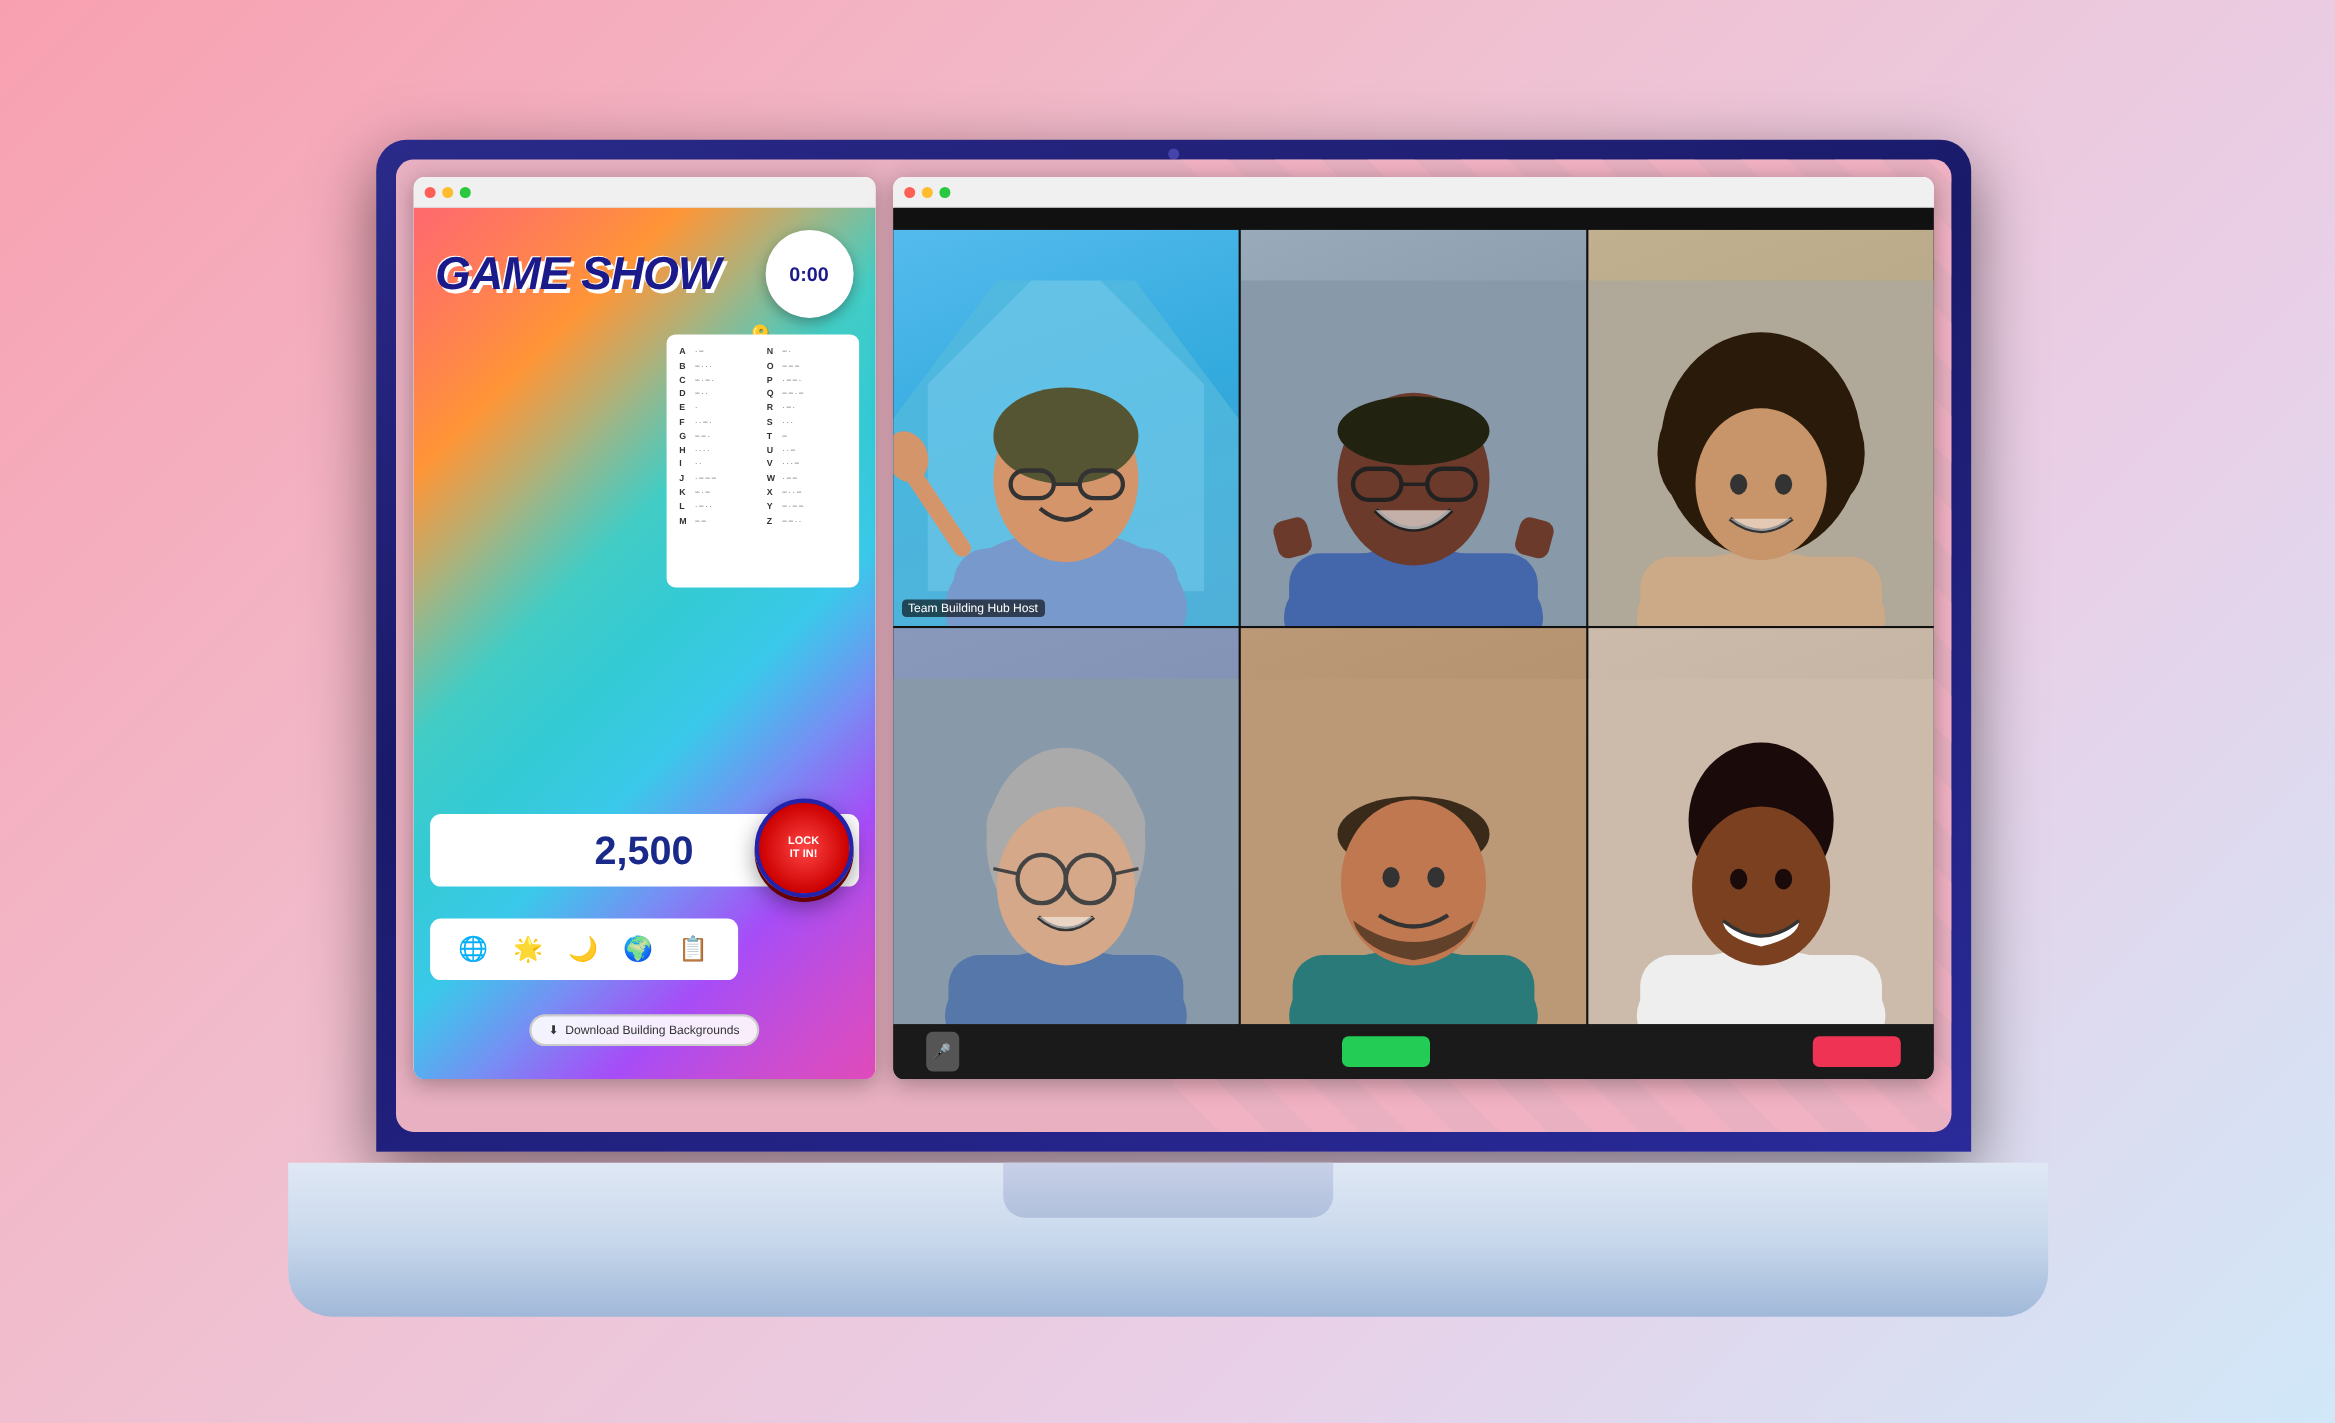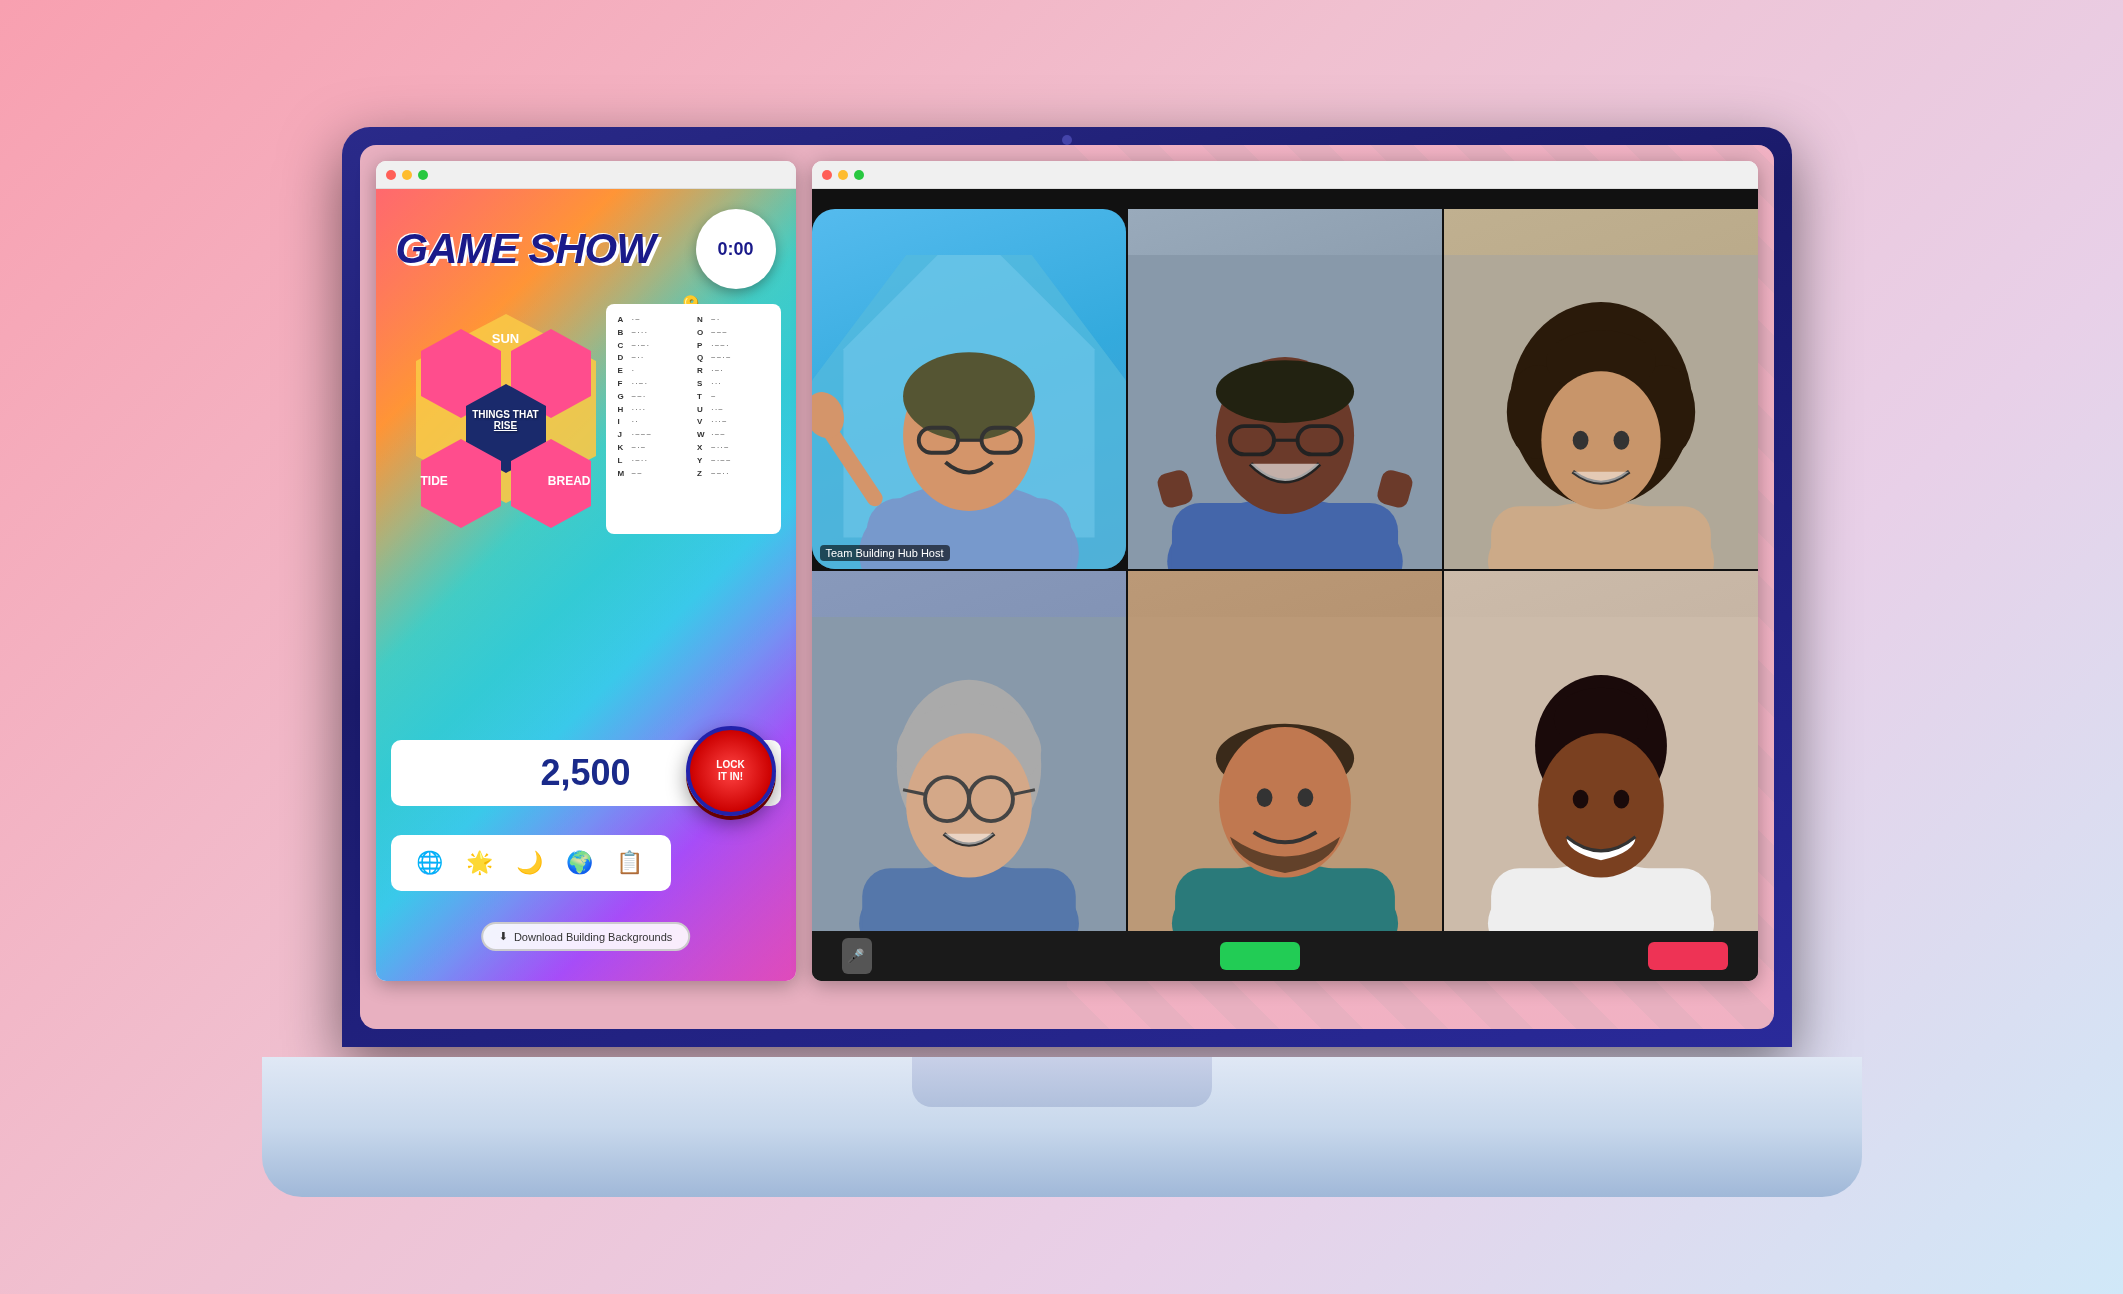--- a/index.html
+++ b/index.html
@@ -415,21 +415,21 @@
     }
 
     .ctrl-btn-red {
       width: 80px;
       height: 28px;
       background: #ee3355;
       border-radius: 6px;
     }
 
     
-    .vc1 { background: linear-gradient(160deg, #55bbee 0%, #33aadd 50%, #4499cc 100%); border-radius: 23px; }
+    .vc1 { background: linear-gradient(160deg, #55bbee 0%, #33aadd 50%, #4499cc 100%); }
     .vc2 { background: linear-gradient(160deg, #99aabb 0%, #778899 100%); }
     .vc3 { background: linear-gradient(160deg, #c0b090 0%, #b0a080 100%); }
     .vc4 { background: linear-gradient(160deg, #8899bb 0%, #7788aa 100%); }
     .vc5 { background: linear-gradient(160deg, #bb9977 0%, #aa8866 100%); }
     .vc6 { background: linear-gradient(160deg, #ccbbaa 0%, #bbaa99 100%); }
   </style>
 </head>
 <body>
 
 <div class="laptop-outer">
@@ -444,47 +444,20 @@
           <div class="titlebar-dot dot-yellow"></div>
           <div class="titlebar-dot dot-green"></div>
         </div>
         <div class="browser-content-left">
 
           <div class="game-show-header">
             <div class="game-show-title">GAME SHOW</div>
             <div class="timer-circle">0:00</div>
           </div>
 
-          <div class="hex-board">
-
-            <div style="position:absolute; top:0; left:20px; width:200px; height:200px;">
-              <svg viewBox="0 0 200 220" width="200" height="220">
-
-                <polygon points="100,5 190,52 190,147 100,194 10,147 10,52" fill="#f9c846" opacity="0.9"></polygon>
-
-                <polygon points="55,20 95,42 95,87 55,109 15,87 15,42" fill="#ff4d8d"></polygon>
-
-                <polygon points="145,20 185,42 185,87 145,109 105,87 105,42" fill="#ff4d8d"></polygon>
-
-                <polygon points="100,75 140,97 140,142 100,164 60,142 60,97" fill="#1a2a6c"></polygon>
-
-                <polygon points="55,130 95,152 95,197 55,219 15,197 15,152" fill="#ff4d8d"></polygon>
-
-                <polygon points="145,130 185,152 185,197 145,219 105,197 105,152" fill="#ff4d8d"></polygon>
-              </svg>
-              
-              <div style="position:absolute; top:22px; left:50%; transform:translateX(-50%); color:white; font-weight:bold; font-size:13px; white-space:nowrap;">SUN</div>
-              <div style="position:absolute; top:100px; left:50%; transform:translateX(-50%); color:white; font-weight:bold; font-size:10px; text-align:center; white-space:nowrap; text-shadow:1px 1px 2px rgba(0,0,0,0.5);">
-                <div>THINGS THAT</div>
-                <div style="text-decoration:underline;">RISE</div>
-              </div>
-              <div style="position:absolute; top:165px; left:15px; color:white; font-weight:bold; font-size:12px;">TIDE</div>
-              <div style="position:absolute; top:165px; right:15px; color:white; font-weight:bold; font-size:12px;">BREAD</div>
-            </div>
-          </div>
 
           <div class="morse-icon">🔑</div>
 
           <div class="morse-panel">
             <div class="morse-grid">
               <div>
                 <div class="morse-row">
                     <span class="morse-letter">A</span>
                     <span class="morse-code">·−</span>
                   </div>

